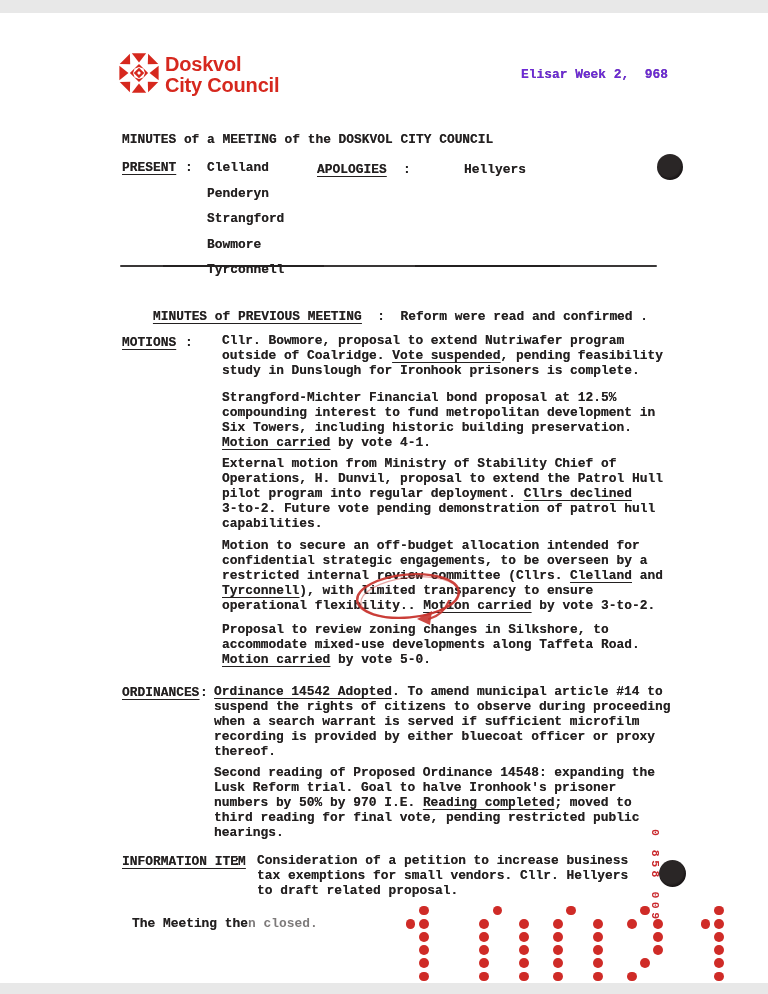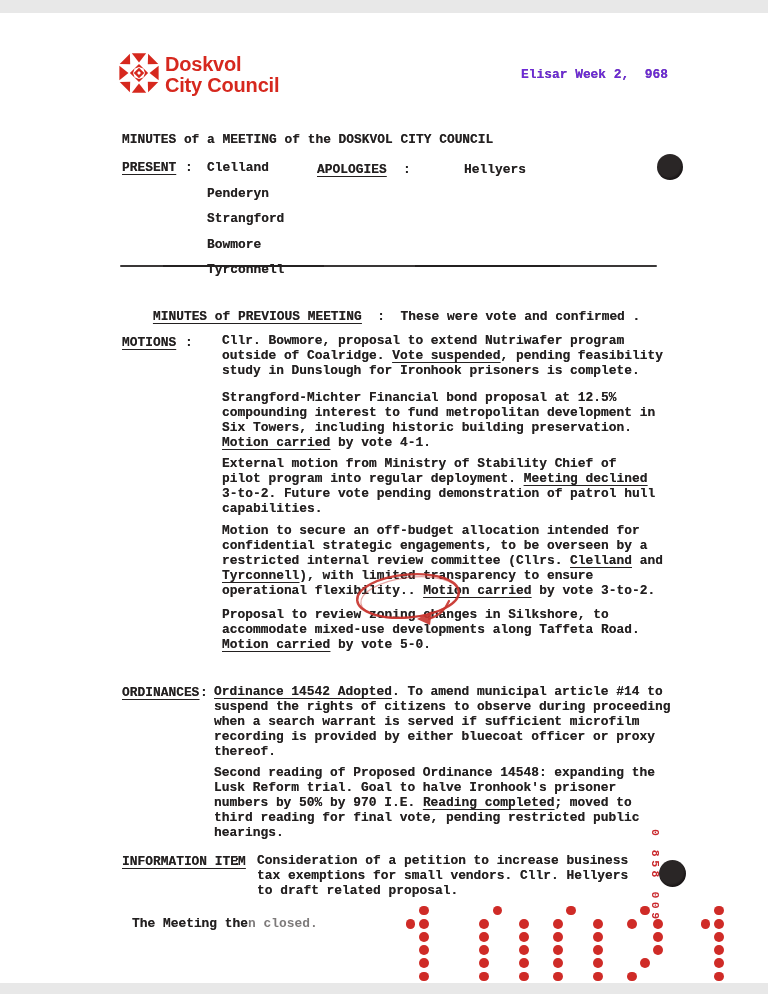--- a/index.html
+++ b/index.html
@@ -86,40 +86,41 @@
     </div>
   <span class="abs u" style="left:317px;top:149px;">APOLOGIES</span>
   <span class="abs" style="left:403px;top:149px;">:</span>
   <span class="abs" style="left:420px;top:149px;padding-left:44px;">Hellyers</span>
 
   <div class="punch" style="left:657px;top:141px;width:26px;height:26px;"></div>
 
   <div class="hr"></div>
 
   <div class="abs" style="left:122px;top:281px;white-space:pre;">
-    <span class="u">MINUTES of PREVIOUS MEETING</span><span>  :  </span><span>These were vote and confirmed .</span>
+    <span class="u">MINUTES of PREVIOUS MEETING</span><span>  :  </span><span>Reform were read and confirmed .</span>
   </div>
 
   <span class="abs u" style="left:122px;top:322px;">MOTIONS</span>
   <span class="abs" style="left:185px;top:322px;">:</span>
   <div class="abs sec-motions" style="left:222px;top:320px;width:460px;">
       <div class="para">
         <div class="line"><span>Cllr. Bowmore, proposal to extend Nutriwafer program</span></div>
         <div class="line"><span>outside of Coalridge. </span><span class="u">Vote suspended</span><span>, pending feasibility</span></div>
         <div class="line"><span>study in Dunslough for Ironhook prisoners is complete.</span></div>
       </div>
       <div class="para">
         <div class="line"><span>Strangford-Michter Financial bond proposal at 12.5%</span></div>
         <div class="line"><span>compounding interest to fund metropolitan development in</span></div>
         <div class="line"><span>Six Towers, including historic building preservation.</span></div>
         <div class="line"><span class="u">Motion carried</span><span> by vote 4-1.</span></div>
       </div>
       <div class="para">
         <div class="line"><span>External motion from Ministry of Stability Chief of</span></div>
-        <div class="line"><span>pilot program into regular deployment. </span><span class="u">Meeting declined</span></div>
+        <div class="line"><span>Operations, H. Dunvil, proposal to extend the Patrol Hull</span></div>
+        <div class="line"><span>pilot program into regular deployment. </span><span class="u">Cllrs declined</span></div>
         <div class="line"><span>3-to-2. Future vote pending demonstration of patrol hull</span></div>
         <div class="line"><span>capabilities.</span></div>
       </div>
       <div class="para">
         <div class="line"><span>Motion to secure an off-budget allocation intended for</span></div>
         <div class="line"><span>confidential strategic engagements, to be overseen by a</span></div>
         <div class="line"><span>restricted internal review committee (Cllrs. </span><span class="u">Clelland</span><span> and</span></div>
         <div class="line"><span class="u">Tyrconnell</span><span>), with limited transparency to ensure</span></div>
         <div class="line"><span>operational flexibility.. </span><span class="u">Motion carried</span><span> by vote 3-to-2.</span></div>
       </div>

